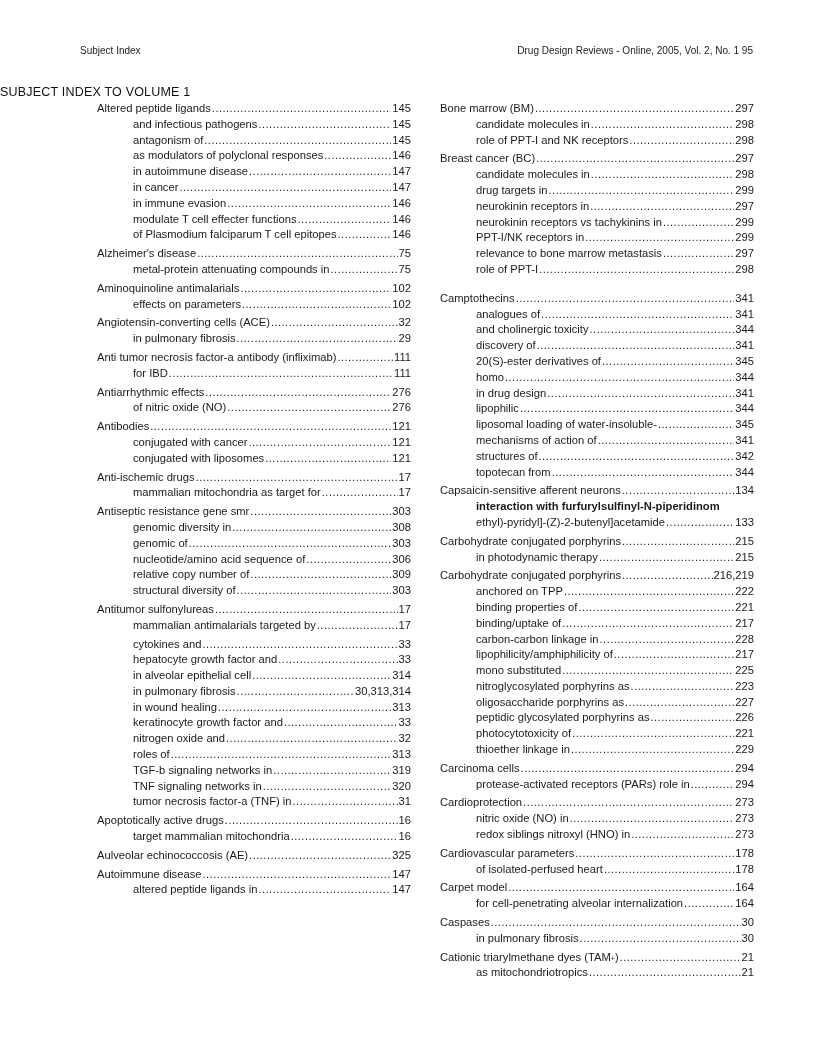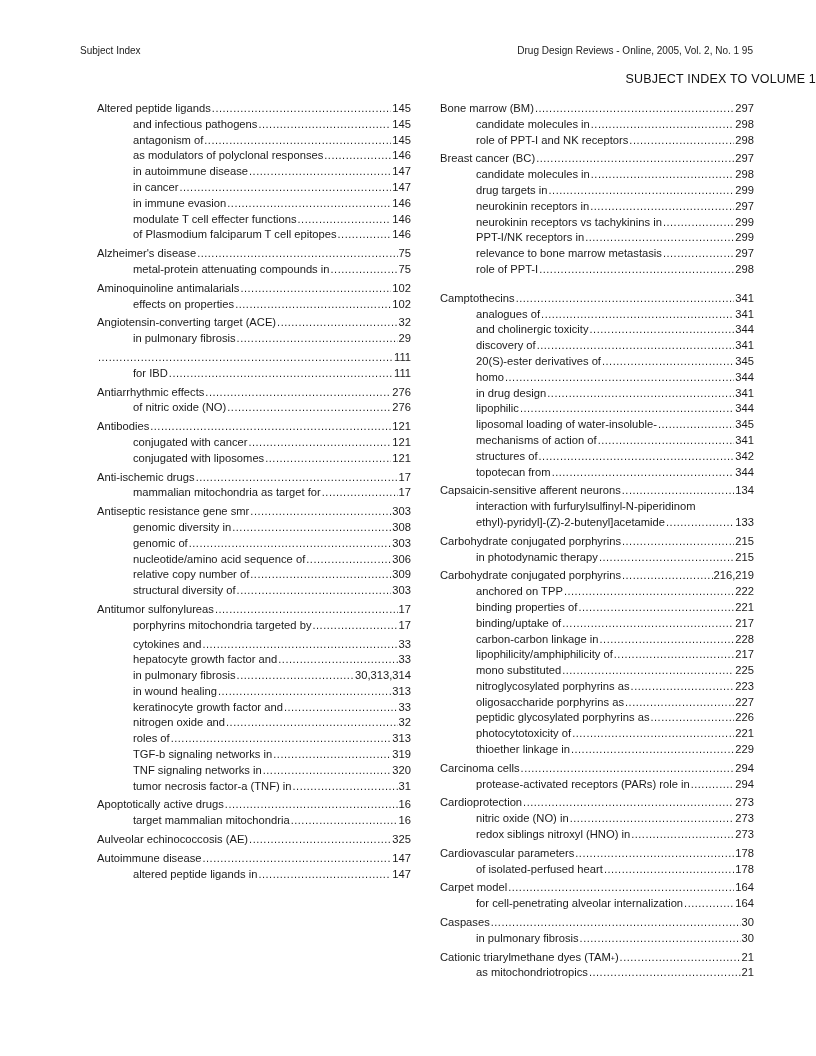--- a/index.html
+++ b/index.html
@@ -2,37 +2,37 @@
 <html><head>
 <meta charset="utf-8">
 <style>
   html, body { margin: 0; padding: 0; background: #ffffff; }
   body { width: 816px; height: 1056px; position: relative; overflow: hidden;
          font-family: "Liberation Sans", sans-serif; color: #1a1a1a; }
   .running-header { position: absolute; top: 45px; left: 80px; right: 63px; height: 14px;
                     font-size: 10px; color: #222; }
   .rh-left { position: absolute; left: 0; top: 0; }
   .rh-right { position: absolute; right: 0; top: 0; }
-  .page-title { position: absolute; top: 72px; left: 0; width: 816px; text-align: right;
+  .page-title { position: absolute; top: 85px; left: 0; width: 816px; text-align: left;
                 font-size: 12.5px; letter-spacing: 0.2px; color: #111; }
   .column { position: absolute; top: 101px; width: 314px; }
   .col-left { left: 97px; }
   .col-right { left: 440px; }
   .group { margin-bottom: 3px; }
   .group.big-gap { margin-top: 13px; }
   .entry { display: flex; align-items: baseline; font-size: 11.2px; line-height: 15.8px;
            white-space: nowrap; }
   .entry.sub { padding-left: 36px; }
   .entry .term { flex: 0 0 auto; }
   .entry .leader { flex: 1 1 auto; overflow: hidden; min-width: 8px; margin: 0 1px; }
   .entry .leader::before {
     content: "............................................................................................................................................................................................................";
     letter-spacing: 0.5px; font-size: 11px; }
   .entry .pages { flex: 0 0 auto; }
-  .wrap-first { padding-left: 36px; font-size: 11.2px; line-height: 15.8px; white-space: nowrap; }
+  .wrap-first { padding-left: 36px; font-size: 11.2px; line-height: 15.8px; white-space: nowrap; font-weight: bold; }
   .wrap-cont { padding-left: 40px; justify-content: center; }
   sup { font-size: 7px; line-height: 0; vertical-align: super; }
 </style>
 </head>
 <body>
 
 <div class="running-header">
   <span class="rh-left">Subject Index</span>
   <span class="rh-right">Drug Design Reviews - Online, 2005, Vol. 2, No. 1   95</span>
 </div>
@@ -99,39 +99,40 @@
         <span class="pages">75</span>
       </div>
     </div>
     <div class="group">
       <div class="entry main">
         <span class="term">Aminoquinoline antimalarials</span>
         <span class="leader"></span>
         <span class="pages">102</span>
       </div>
       <div class="entry sub">
-        <span class="term">effects on properties</span>
+        <span class="term">effects on parameters</span>
         <span class="leader"></span>
         <span class="pages">102</span>
       </div>
     </div>
     <div class="group">
       <div class="entry main">
-        <span class="term">Angiotensin-converting target (ACE)</span>
+        <span class="term">Angiotensin-converting cells (ACE)</span>
         <span class="leader"></span>
         <span class="pages">32</span>
       </div>
       <div class="entry sub">
         <span class="term">in pulmonary fibrosis</span>
         <span class="leader"></span>
         <span class="pages">29</span>
       </div>
     </div>
     <div class="group">
       <div class="entry main">
+        <span class="term">Anti tumor necrosis factor-a antibody (infliximab)</span>
         <span class="leader"></span>
         <span class="pages">111</span>
       </div>
       <div class="entry sub">
         <span class="term">for IBD</span>
         <span class="leader"></span>
         <span class="pages">111</span>
       </div>
     </div>
     <div class="group">
@@ -207,35 +208,40 @@
         <span class="pages">303</span>
       </div>
     </div>
     <div class="group">
       <div class="entry main">
         <span class="term">Antitumor sulfonylureas</span>
         <span class="leader"></span>
         <span class="pages">17</span>
       </div>
       <div class="entry sub">
-        <span class="term">porphyrins mitochondria targeted by</span>
+        <span class="term">mammalian antimalarials targeted by</span>
         <span class="leader"></span>
         <span class="pages">17</span>
       </div>
     </div>
     <div class="group">
       <div class="entry sub">
         <span class="term">cytokines and</span>
         <span class="leader"></span>
         <span class="pages">33</span>
       </div>
       <div class="entry sub">
         <span class="term">hepatocyte growth factor and</span>
         <span class="leader"></span>
         <span class="pages">33</span>
+      </div>
+      <div class="entry sub">
+        <span class="term">in alveolar epithelial cell</span>
+        <span class="leader"></span>
+        <span class="pages">314</span>
       </div>
       <div class="entry sub">
         <span class="term">in pulmonary fibrosis</span>
         <span class="leader"></span>
         <span class="pages">30,313,314</span>
       </div>
       <div class="entry sub">
         <span class="term">in wound healing</span>
         <span class="leader"></span>
         <span class="pages">313</span>

